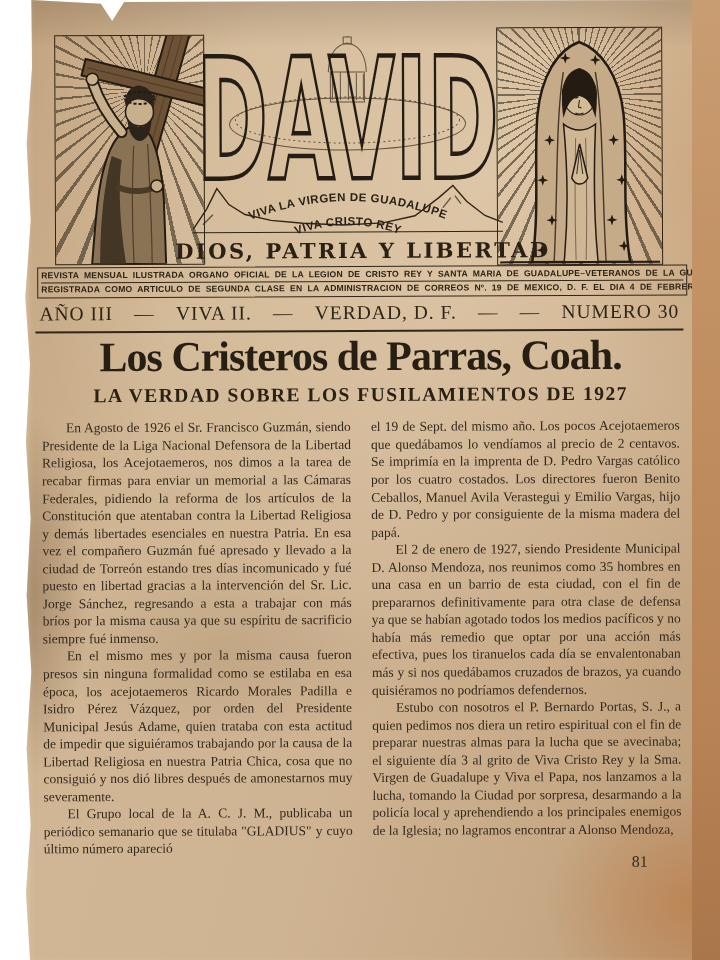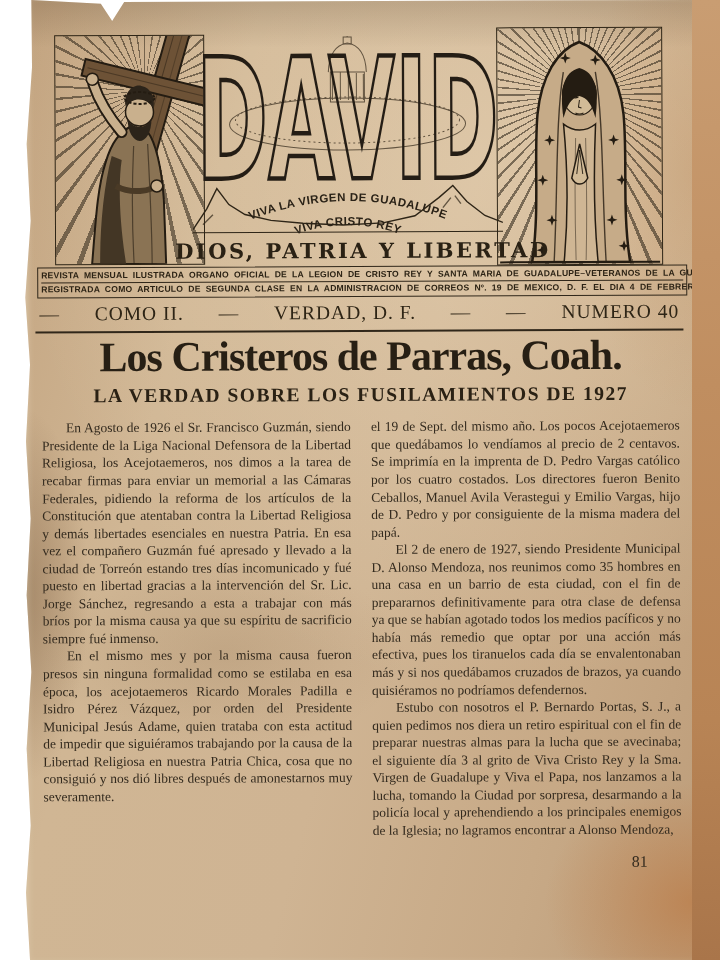--- a/index.html
+++ b/index.html
@@ -177,37 +177,39 @@
     </svg>
 
     <div class="motto">DIOS, PATRIA Y LIBERTAD</div>
 
     <div class="regbox">
       <div class="regline first">REVISTA MENSUAL ILUSTRADA ORGANO OFICIAL DE LA LEGION DE CRISTO REY Y SANTA MARIA DE GUADALUPE–VETERANOS DE LA GUARDIA NACIONAL (CRISTEROS</div>
       <div class="regline">REGISTRADA COMO ARTICULO DE SEGUNDA CLASE EN LA ADMINISTRACION DE CORREOS Nº. 19 DE MEXICO, D. F. EL DIA 4 DE FEBRERO DE 1953.</div>
     </div>
 
     <div class="dateline">
-      <span>—</span>
-      <span>COMO II.</span>
+      <span>AÑO III</span>
+      <span>—</span>
+      <span>VIVA II.</span>
       <span>—</span>
       <span>VERDAD, D. F.</span>
       <span>—</span>
       <span>—</span>
-      <span>NUMERO 40</span>
+      <span>NUMERO 30</span>
     </div>
     <div class="rule"></div>
 
     <div class="article">
       <h1 class="headline">Los Cristeros de Parras, Coah.</h1>
       <h2 class="subheadline">LA VERDAD SOBRE LOS FUSILAMIENTOS DE 1927</h2>
       <div class="cols">
         <div class="col">
           <p class="indent">En Agosto de 1926 el Sr. Francisco Guzmán, siendo Presidente de la Liga Nacional Defensora de la Libertad Religiosa, los Acejotaemeros, nos dimos a la tarea de recabar firmas para enviar un memorial a las Cámaras Federales, pidiendo la reforma de los artículos de la Constitución que atentaban contra la Libertad Religiosa y demás libertades esenciales en nuestra Patria. En esa vez el compañero Guzmán fué apresado y llevado a la ciudad de Torreón estando tres días incomunicado y fué puesto en libertad gracias a la intervención del Sr. Lic. Jorge Sánchez, regresando a esta a trabajar con más bríos por la misma causa ya que su espíritu de sacrificio siempre fué inmenso.</p>
           <p class="indent">En el mismo mes y por la misma causa fueron presos sin ninguna formalidad como se estilaba en esa época, los acejotaemeros Ricardo Morales Padilla e Isidro Pérez Vázquez, por orden del Presidente Municipal Jesús Adame, quien trataba con esta actitud de impedir que siguiéramos trabajando por la causa de la Libertad Religiosa en nuestra Patria Chica, cosa que no consiguió y nos dió libres después de amonestarnos muy severamente.</p>
+          <p class="indent">El Grupo local de la A. C. J. M., publicaba un periódico semanario que se titulaba "GLADIUS" y cuyo último número apareció</p>
         </div>
         <div class="col">
           <p>el 19 de Sept. del mismo año. Los pocos Acejotaemeros que quedábamos lo vendíamos al precio de 2 centavos. Se imprimía en la imprenta de D. Pedro Vargas católico por los cuatro costados. Los directores fueron Benito Ceballos, Manuel Avila Verastegui y Emilio Vargas, hijo de D. Pedro y por consiguiente de la misma madera del papá.</p>
           <p class="indent">El 2 de enero de 1927, siendo Presidente Municipal D. Alonso Mendoza, nos reunimos como 35 hombres en una casa en un barrio de esta ciudad, con el fin de prepararnos definitivamente para otra clase de defensa ya que se habían agotado todos los medios pacíficos y no había más remedio que optar por una acción más efectiva, pues los tiranuelos cada día se envalentonaban más y si nos quedábamos cruzados de brazos, ya cuando quisiéramos no podríamos defendernos.</p>
           <p class="indent">Estubo con nosotros el P. Bernardo Portas, S. J., a quien pedimos nos diera un retiro espiritual con el fin de preparar nuestras almas para la lucha que se avecinaba; el siguiente día 3 al grito de Viva Cristo Rey y la Sma. Virgen de Guadalupe y Viva el Papa, nos lanzamos a la lucha, tomando la Ciudad por sorpresa, desarmando a la policía local y aprehendiendo a los principales enemigos de la Iglesia; no lagramos encontrar a Alonso Mendoza,</p>
           <div class="pageno">81</div>
         </div>
       </div>
     </div>
 

